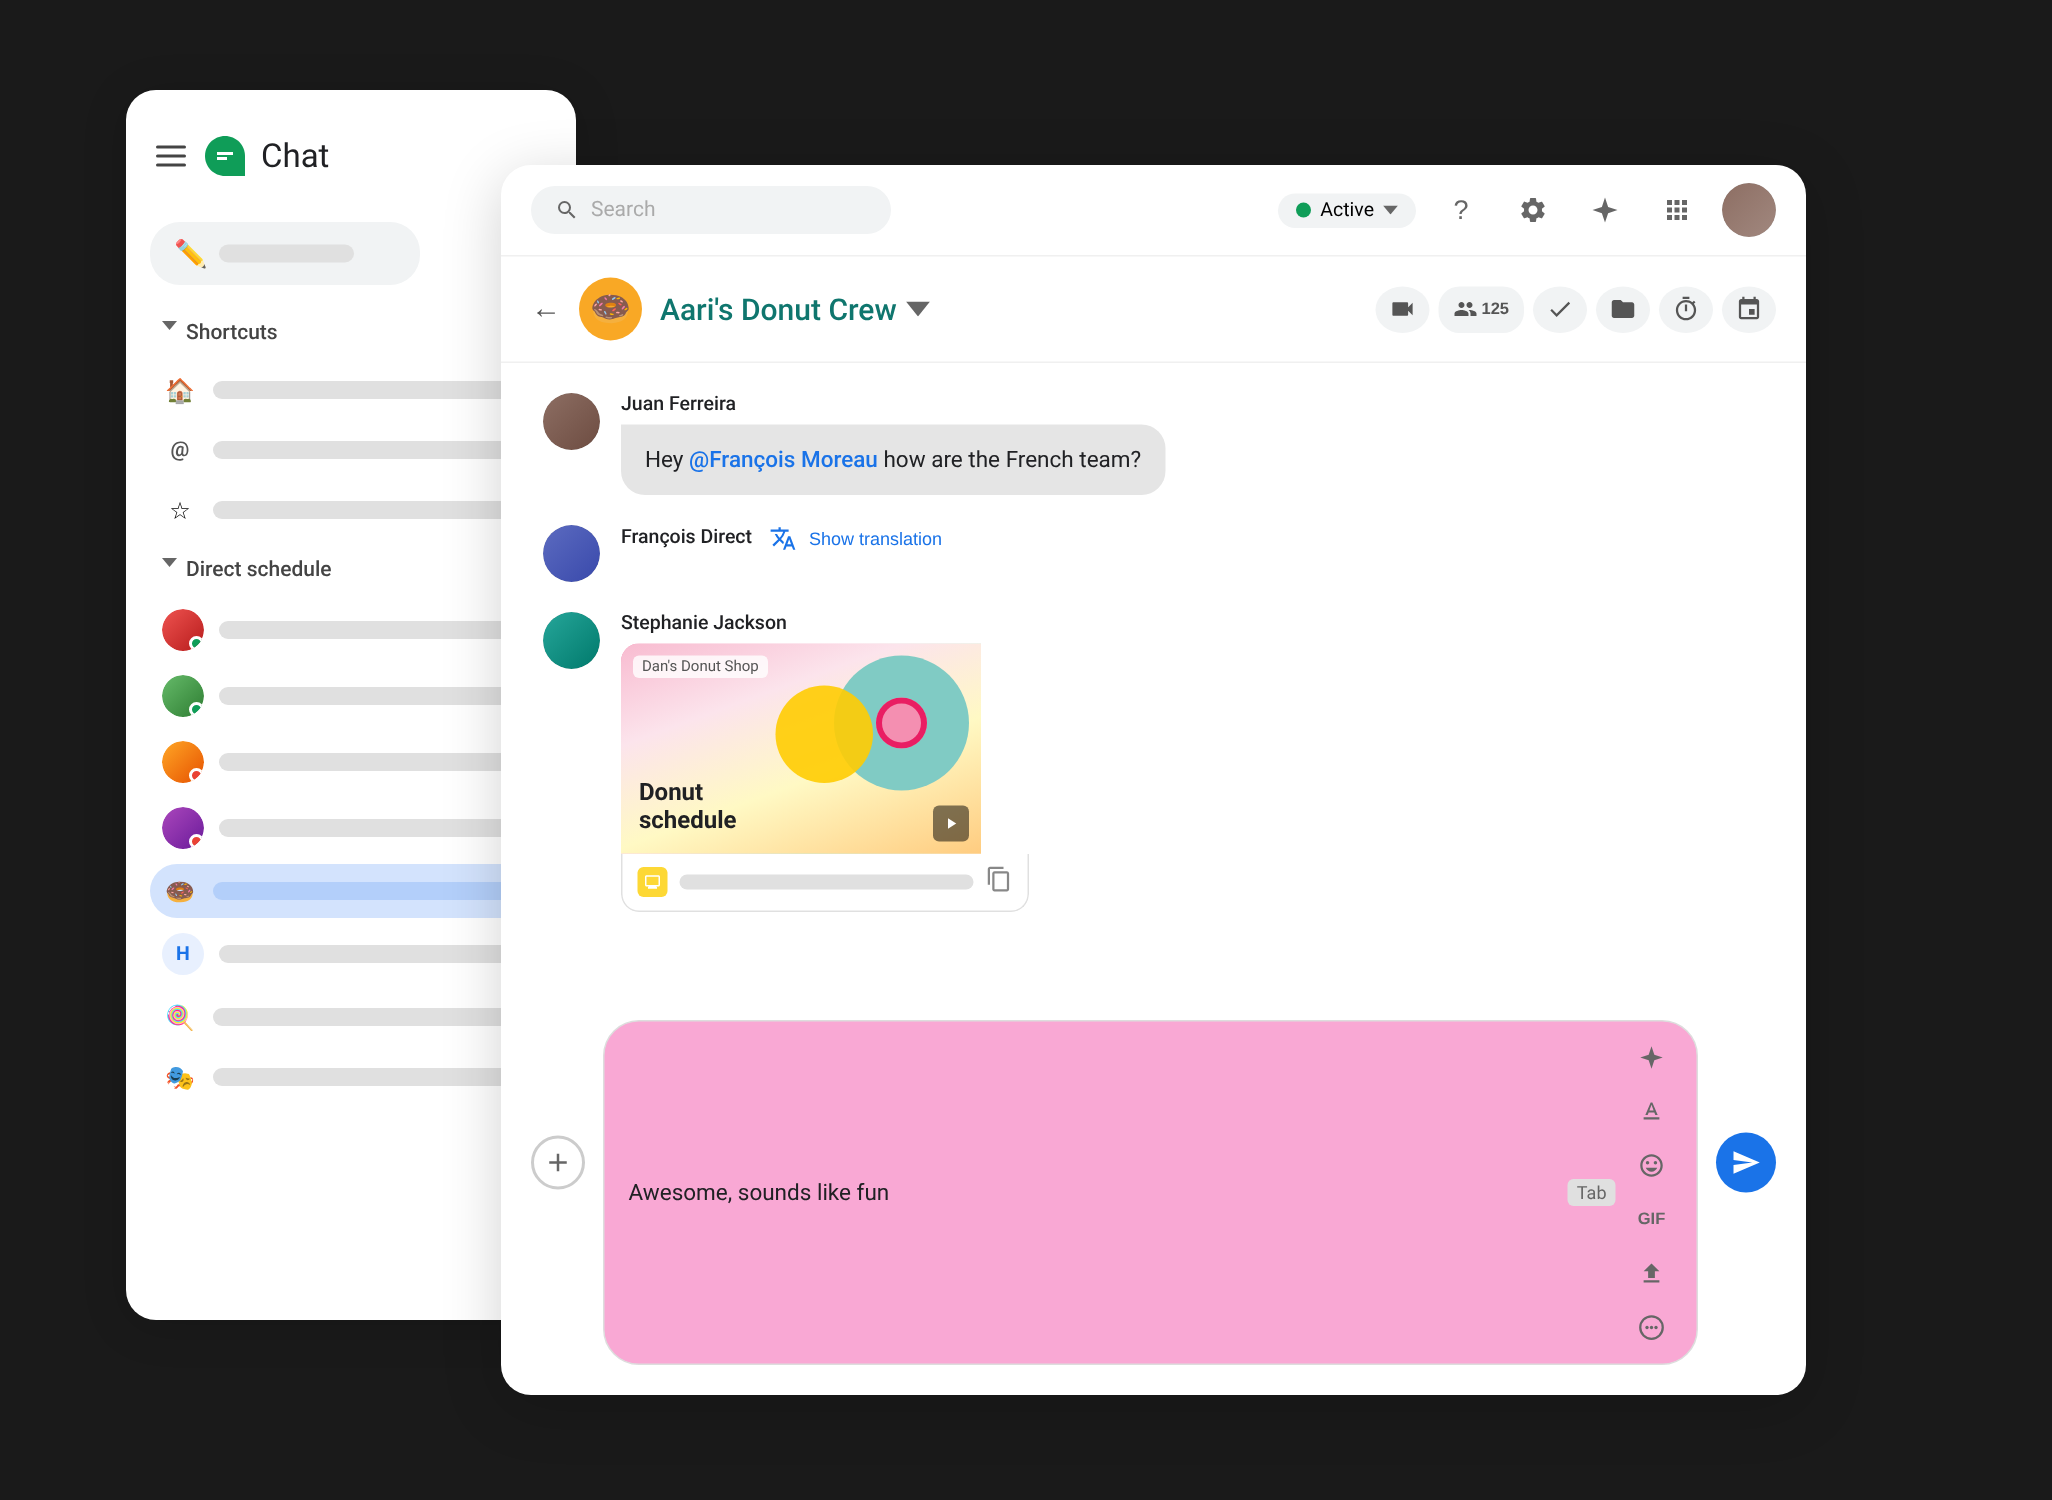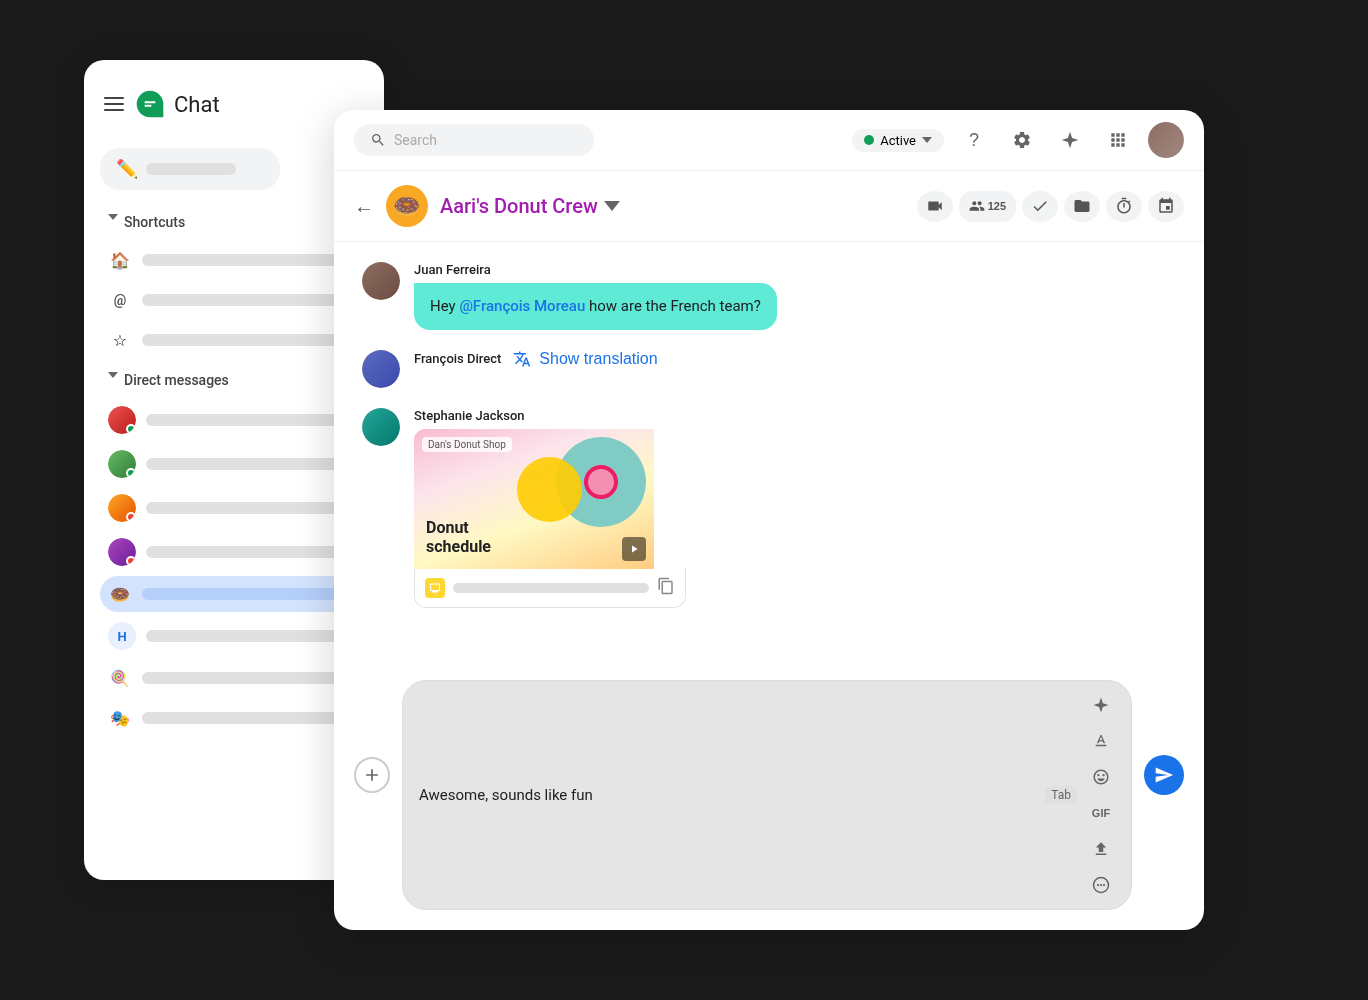--- a/index.html
+++ b/index.html
@@ -267,21 +267,21 @@
       display: flex;
       align-items: center;
       justify-content: center;
       font-size: 22px;
       margin-right: 12px;
     }
 
     .group-name {
       font-size: 20px;
       font-weight: 500;
-      color: #a21caf;
+      color: #0f766e;
       display: flex;
       align-items: center;
       gap: 6px;
     }
 
     .header-actions {
       margin-left: auto;
       display: flex;
       align-items: center;
       gap: 6px;
@@ -337,28 +337,28 @@
       display: flex;
       align-items: center;
       gap: 8px;
     }
 
     .translate-btn {
       display: flex;
       align-items: center;
       gap: 4px;
       color: #1a73e8;
-      font-size: 16px;
+      font-size: 12px;
       cursor: pointer;
       background: none;
       border: none;
     }
 
     .message-bubble {
-      background: #5eead4;
+      background: #e5e5e5;
       border-radius: 0 16px 16px 16px;
       padding: 12px 16px;
       font-size: 15px;
       color: #202124;
       display: inline-block;
       max-width: 560px;
       line-height: 1.5;
     }
 
     .mention {
@@ -465,21 +465,21 @@
       cursor: pointer;
       display: flex;
       align-items: center;
       justify-content: center;
       font-size: 22px;
       color: #666;
     }
 
     .message-input-wrapper {
       flex: 1;
-      background: #e5e5e5;
+      background: #f9a8d4;
       border: 1px solid #ddd;
       border-radius: 24px;
       padding: 10px 16px;
       display: flex;
       align-items: center;
       gap: 10px;
       margin-top: 40px;
     }
 
     .message-input-text {
@@ -579,21 +579,21 @@
       <div class="sidebar-item-icon" style="font-size:14px; font-weight:600; color:#555;">@</div>
       <div class="placeholder-bar sidebar-item-text" style="width:100px;"></div>
     </div>
     <div class="sidebar-item">
       <div class="sidebar-item-icon">☆</div>
       <div class="placeholder-bar sidebar-item-text" style="width:110px;"></div>
     </div>
 
     <div class="section-label" style="margin-top:10px;">
       <div class="chevron-down"></div>
-      <span>Direct messages</span>
+      <span>Direct schedule</span>
     </div>
     <div class="sidebar-item">
       <div class="sidebar-item-avatar">
         <div class="avatar-placeholder dm-avatar-1"></div>
         <div class="status-dot" style="background:#0f9d58;"></div>
       </div>
       <div class="placeholder-bar sidebar-item-text" style="width:130px;"></div>
     </div>
     <div class="sidebar-item">
       <div class="sidebar-item-avatar">

